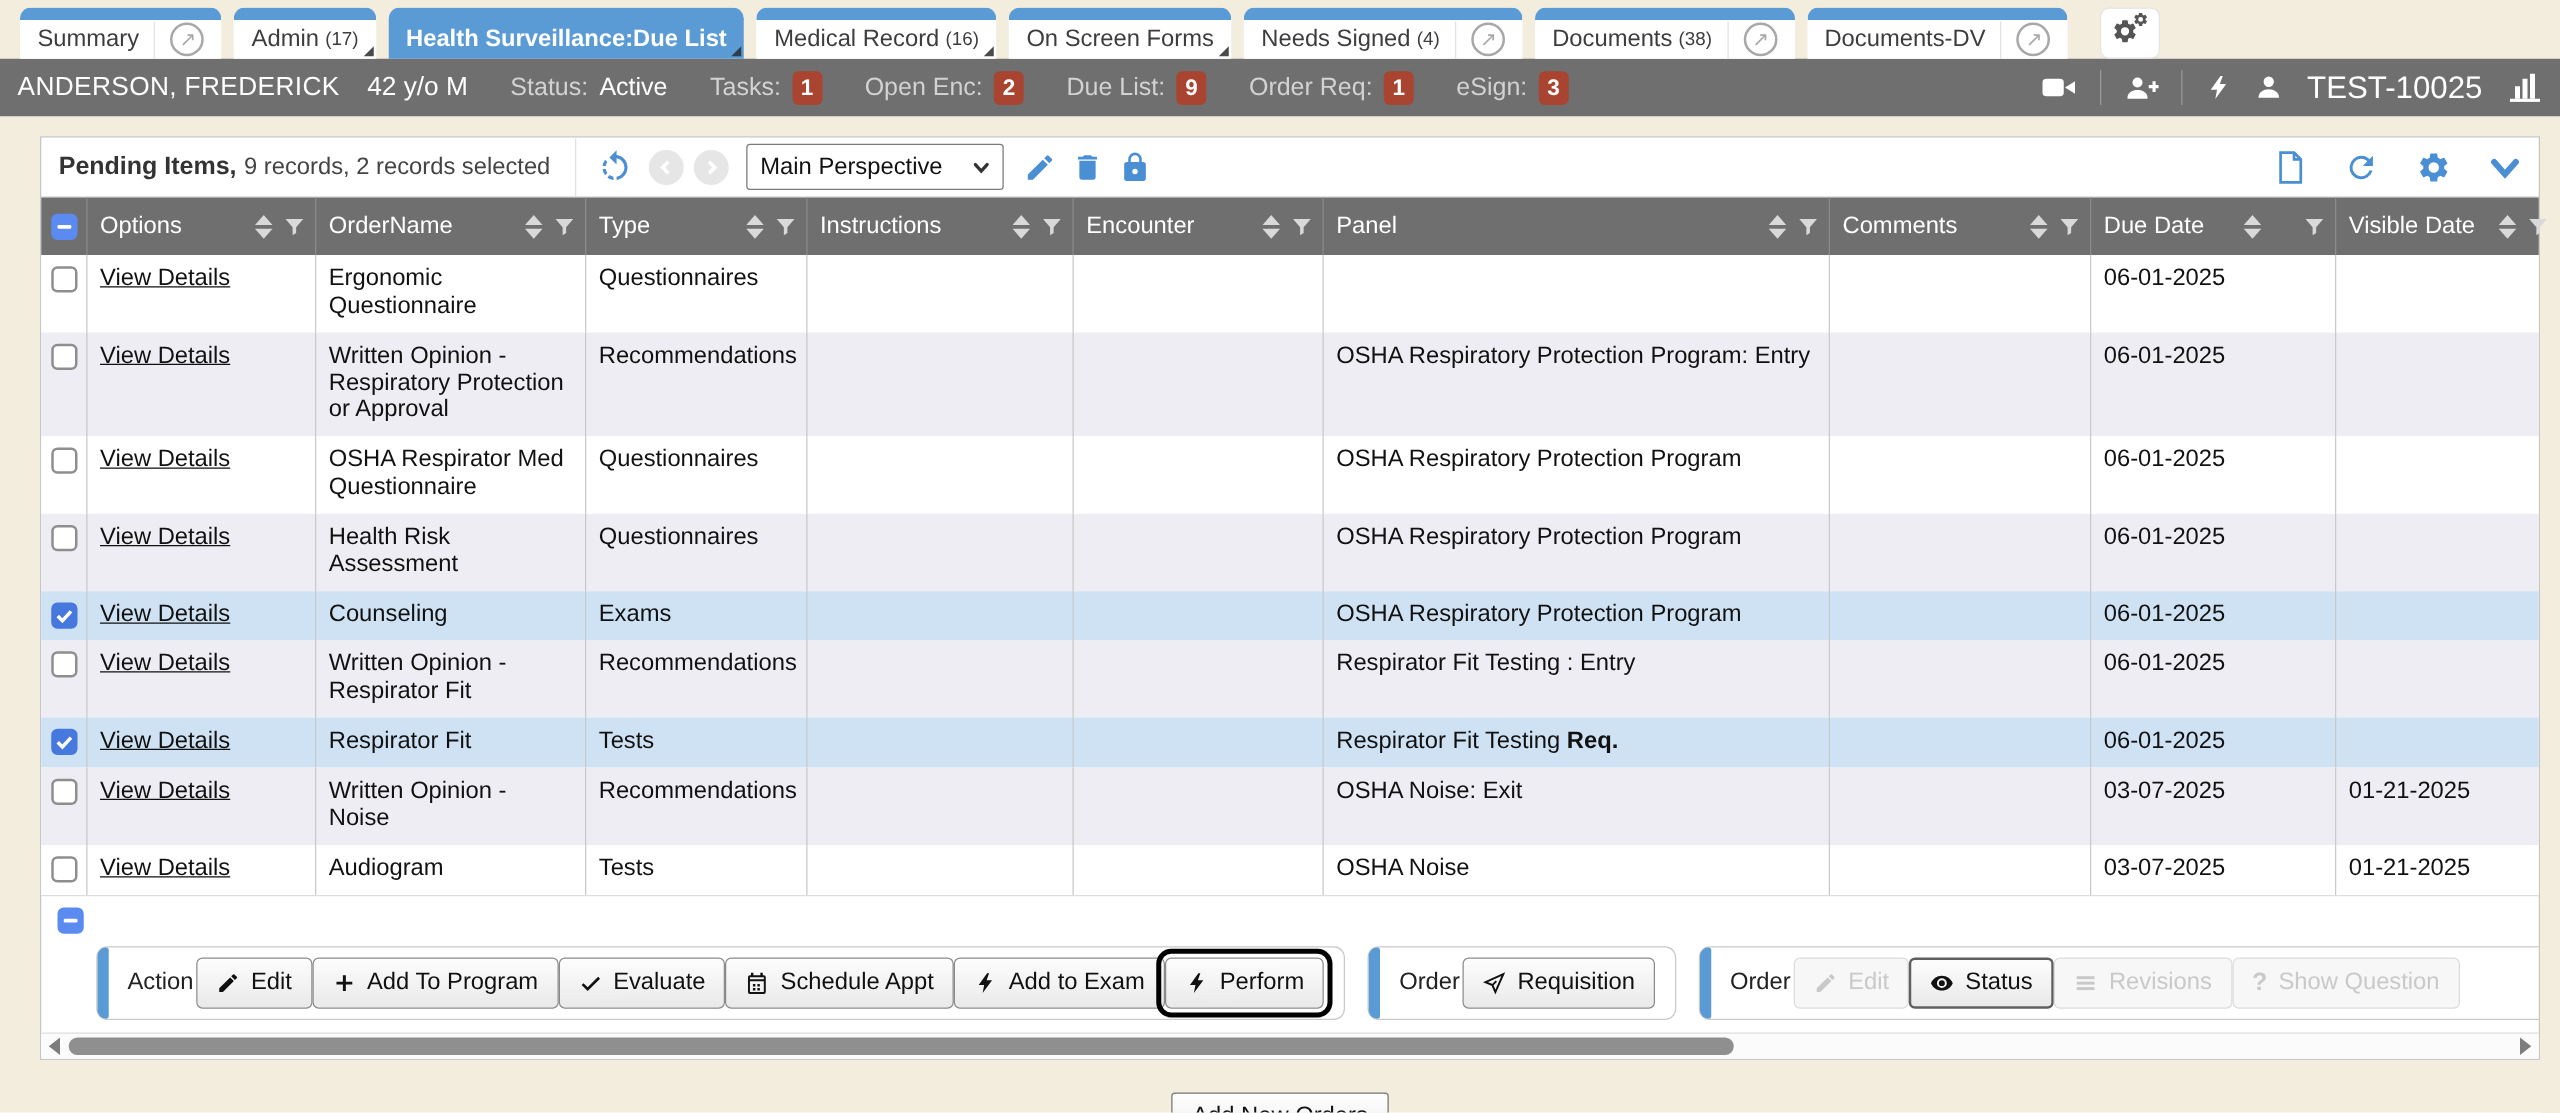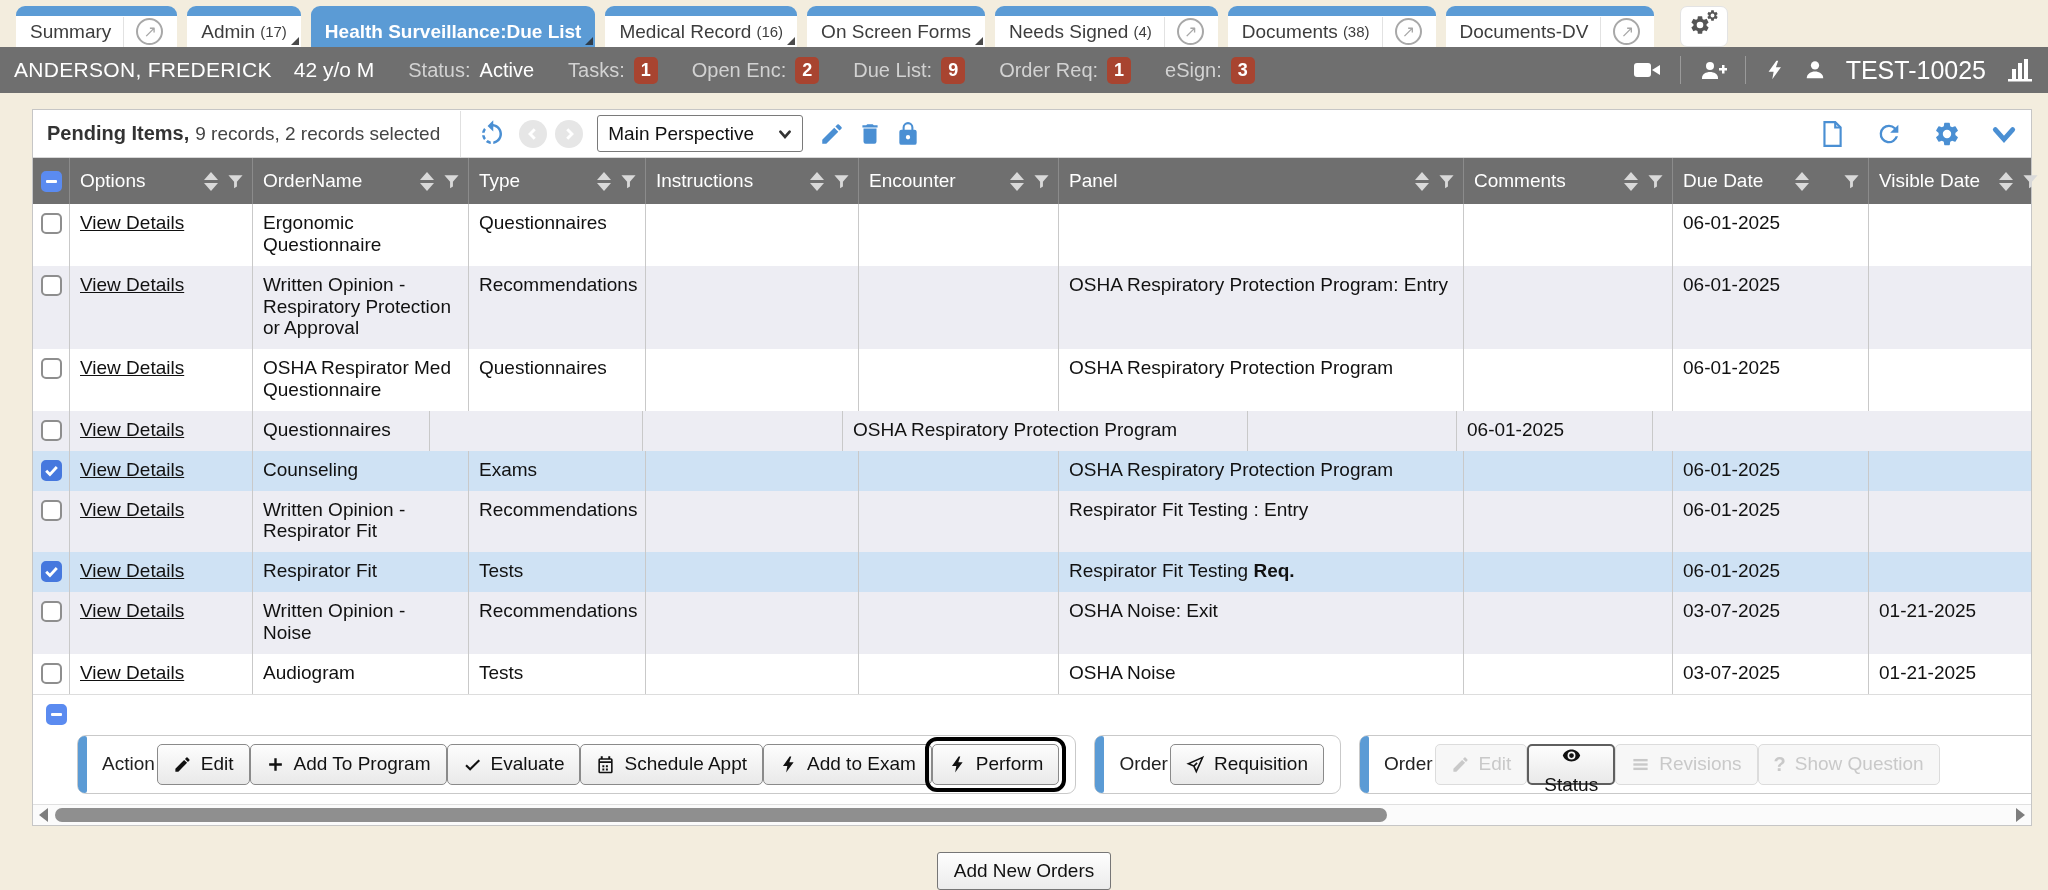--- a/index.html
+++ b/index.html
@@ -103,21 +103,21 @@
   .actionbar { display: flex; align-items: center; padding: 6px 0 10px 44px; overflow: hidden; white-space: nowrap; }
   .agroup { position: relative; display: inline-flex; align-items: center; 
     border: 1px solid #c9c9c9; border-radius: 9px; padding: 8px 16px 8px 24px; margin-right: 18px; flex: none; }
   .agroup::before { content: ""; position: absolute; left: 0; top: 0; bottom: 0; width: 9px;
     background: #5b9bd5; border-radius: 9px 3px 3px 9px; }
   .agroup .glabel { color: #222; margin-right: 2px; }
   .abtn { display: inline-flex; align-items: center; gap: 9px; height: 41px; padding: 0 15px;
     background: linear-gradient(#fdfdfd, #e9e9e9); border: 1px solid #8a8a8a; border-radius: 5px;
     font-size: 19px; color: #111; cursor: pointer; font-family: inherit; }
   .abtn.focused { outline: 4px solid #000; outline-offset: 3px; }
-  .abtn.strong { border: 2px solid #5f5f5f; flex-direction: column; }
+  .abtn.strong { border: 2px solid #5f5f5f; }
   .abtn:disabled { color: #c9c9c9; border-color: #dcdcdc; background: #f7f7f7; cursor: default; }
   .abtn:disabled svg { color: #c9c9c9; }
   .abtn .qmark { font-weight: bold; font-size: 20px; }
 
   
   .hscroll { position: relative; height: 21px; background: #fbfbfb; border-top: 1px solid #e0e0e0; }
   .hthumb { position: absolute; left: 22px; top: 3px; height: 14px; width: 1332px; background: #8f8f8f; border-radius: 8px; }
   .harrow { position: absolute; top: 3px; width: 0; height: 0; }
   .harrow.left { left: 6px; border-top: 7px solid transparent; border-bottom: 7px solid transparent; border-right: 9px solid #7d7d7d; }
   .harrow.right { right: 6px; border-top: 7px solid transparent; border-bottom: 7px solid transparent; border-left: 9px solid #7d7d7d; }
@@ -478,20 +478,21 @@
         <div class="td w-panel">OSHA Respiratory Protection Program</div>
         <div class="td w-comments"></div>
         <div class="td w-due">06-01-2025</div>
         <div class="td w-visible"></div>
       </div>
       <div class="tr alt">
         <div class="td c-check w-check">
           <span class="cb"></span>
         </div>
         <div class="td w-options"><a>View Details</a></div>
+        <div class="td w-order">Health Risk Assessment</div>
         <div class="td w-type">Questionnaires</div>
         <div class="td w-instr"></div>
         <div class="td w-enc"></div>
         <div class="td w-panel">OSHA Respiratory Protection Program</div>
         <div class="td w-comments"></div>
         <div class="td w-due">06-01-2025</div>
         <div class="td w-visible"></div>
       </div>
       <div class="tr sel">
         <div class="td c-check w-check">

